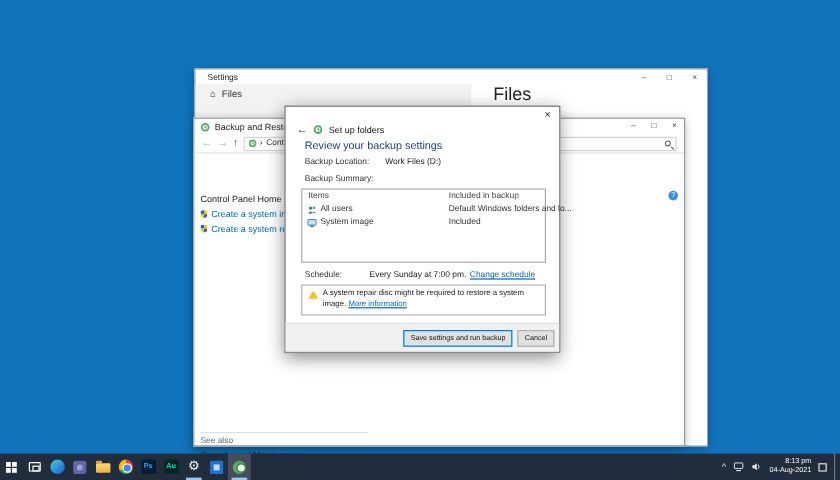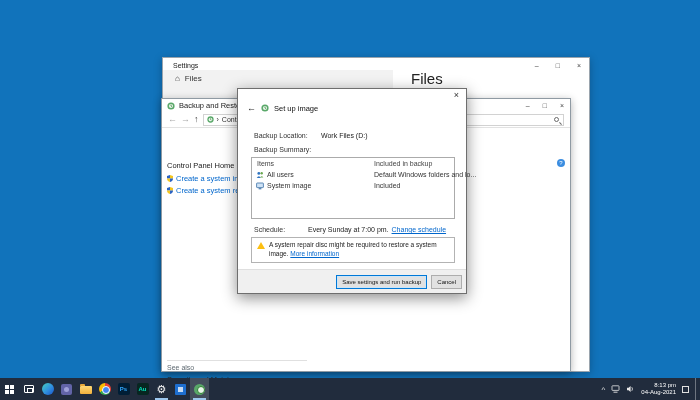--- a/index.html
+++ b/index.html
@@ -206,23 +206,24 @@
     <div class="dlg-titlebar">
       <span class="dlg-close">×</span>
     </div>
     <div class="dlg-nav">
       <span class="dlg-back">←</span>
       <svg width="8" height="8" viewBox="0 0 8 8">
         <circle cx="4" cy="4" r="3.6" fill="#59a869"></circle>
           <circle cx="4" cy="4" r="2.1" fill="#e8f5e9"></circle>
         <path d="M4 2.6 V4 L5.2 4.8" stroke="#2e7d32" stroke-width="0.7" fill="none"></path>
       </svg>
-      <span class="dlg-apptitle">Set up image</span>
-    </div>
-
+      <span class="dlg-apptitle">Set up folders</span>
+    </div>
+
+    <div class="dlg-heading">Review your backup settings</div>
 
     <div class="dlg-label row-loc">Backup Location:</div>
     <div class="dlg-value row-loc">Work Files (D:)</div>
     <div class="dlg-label row-sum">Backup Summary:</div>
 
     <div class="dlg-table">
       <div class="tbl-head">
         <span>Items</span>
         <span class="cell2">Included in backup</span>
       </div>

